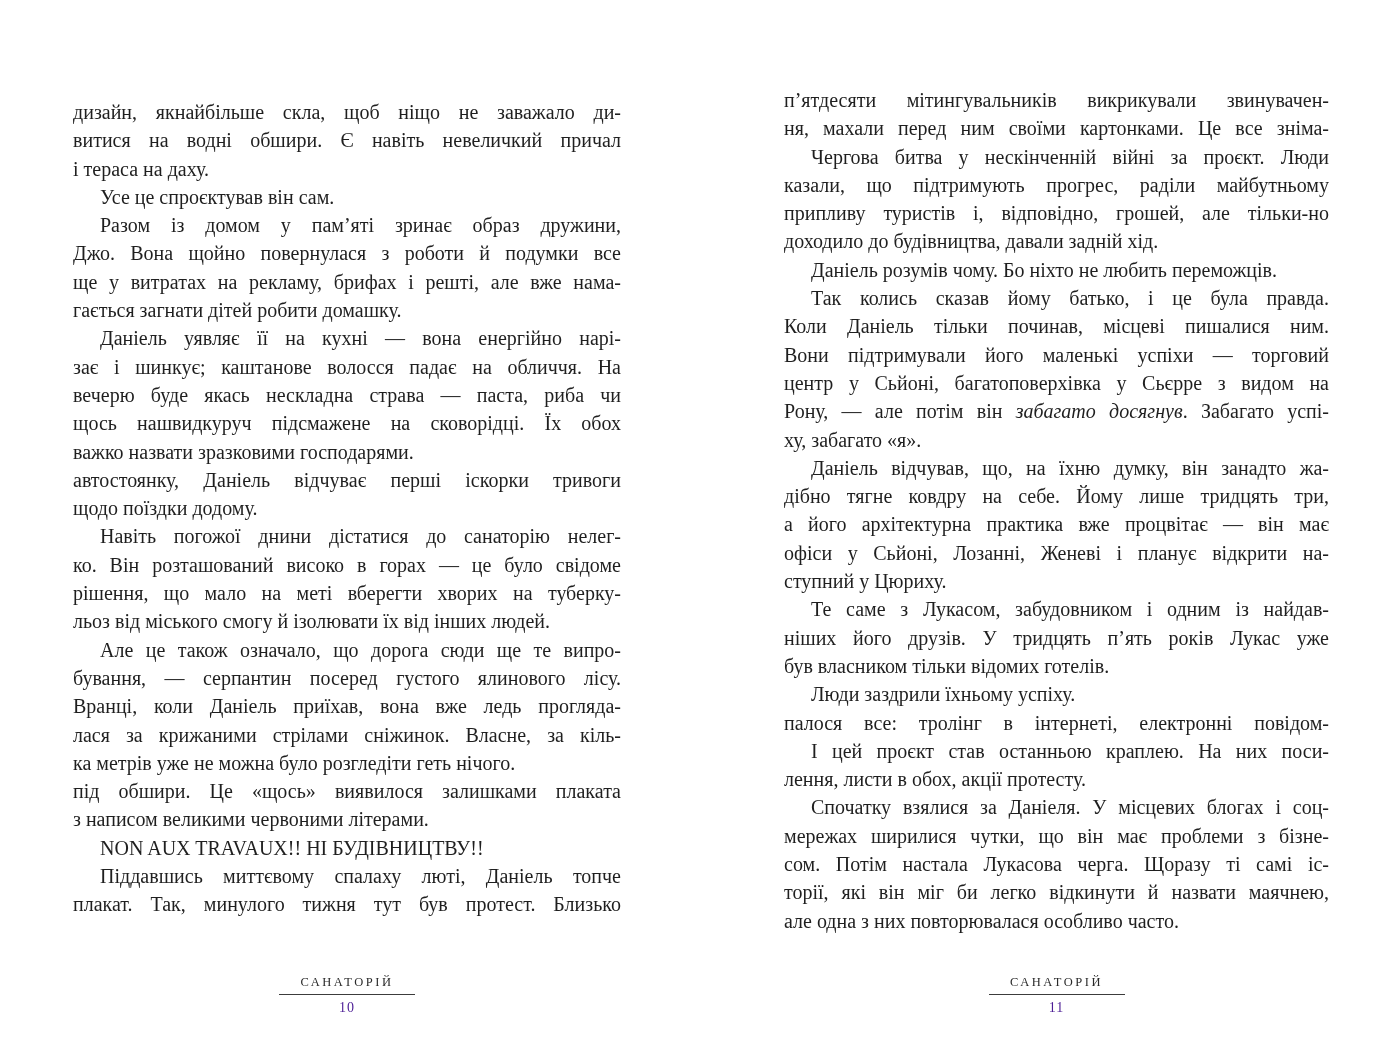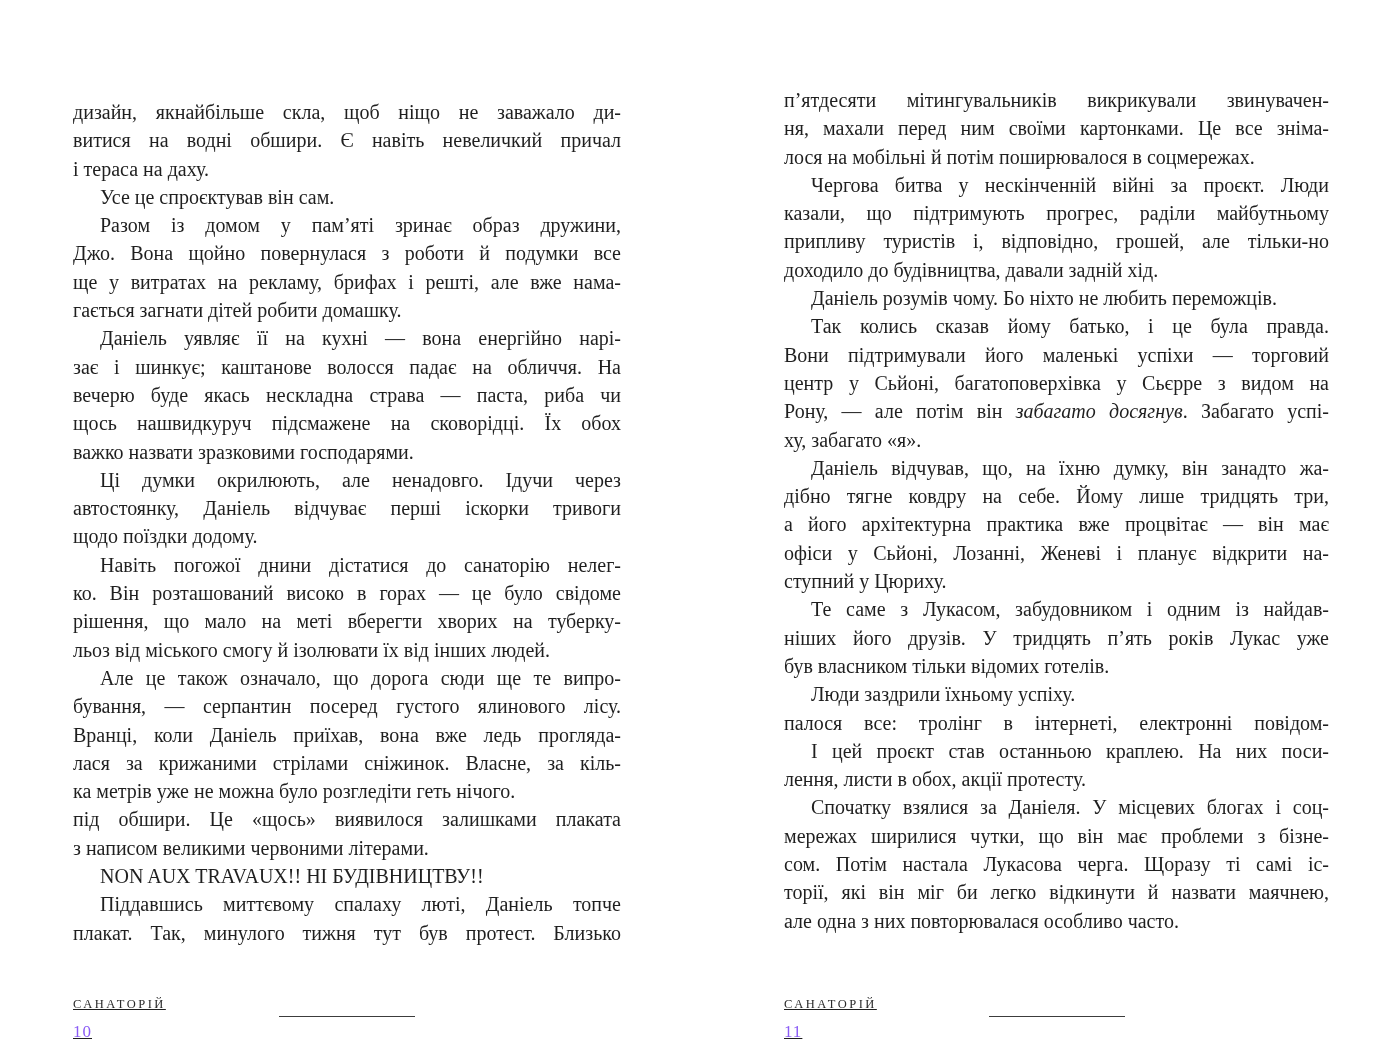--- a/index.html
+++ b/index.html
@@ -19,58 +19,57 @@
   .line {
     font-size: 20px;
     line-height: 28.3px;
     text-align: justify;
     text-align-last: justify;
     color: #1f1f1f;
   }
   .line.last { text-align-last: left; }
   .line.indent { text-indent: 27px; }
   .italic { font-style: italic; margin-top: 9px; }
-  .footer { position: absolute; top: 996px; text-align: left; text-decoration: underline; }
+  .footer { position: absolute; top: 974px; text-align: center; }
   .footer.left  { left: 73px;  width: 548px; }
   .footer.right { left: 784px; width: 545px; }
   .running-title {
     font-size: 12.5px;
     letter-spacing: 2.5px;
     line-height: 16px;
     color: #2a2a2a;
   }
   .footer-rule {
     width: 136px; height: 0;
     border-top: 1px solid #3c3c3c;
     margin: 4px auto 5px auto;
   }
   .page-number {
-    font-size: 17px;
+    font-size: 14px;
     letter-spacing: 1px;
-    color: #8b5cf6;
+    color: #4c1d95;
   }
 </style>
 </head>
 <body>
 
 <div class="page-text left">
     <div class="line"><span class="">дизайн, якнайбільше скла, щоб ніщо не заважало ди-</span></div>
     <div class="line"><span class="">витися на водні обшири. Є навіть невеличкий причал</span></div>
     <div class="line last"><span class="">і тераса на даху.</span></div>
     <div class="line indent last"><span class="">Усе це спроєктував він сам.</span></div>
     <div class="line indent"><span class="">Разом із домом у пам’яті зринає образ дружини,</span></div>
     <div class="line"><span class="">Джо. Вона щойно повернулася з роботи й подумки все</span></div>
     <div class="line"><span class="">ще у витратах на рекламу, брифах і решті, але вже нама-</span></div>
     <div class="line last"><span class="">гається загнати дітей робити домашку.</span></div>
     <div class="line indent"><span class="">Даніель уявляє її на кухні — вона енергійно нарі-</span></div>
     <div class="line"><span class="">зає і шинкує; каштанове волосся падає на обличчя. На</span></div>
     <div class="line"><span class="">вечерю буде якась нескладна страва — паста, риба чи</span></div>
     <div class="line"><span class="">щось нашвидкуруч підсмажене на сковорідці. Їх обох</span></div>
     <div class="line last"><span class="">важко назвати зразковими господарями.</span></div>
-    <div class="line indent"><span class="">Ці думки окрилюють, але ненадовго. Ідучи через</span></div>
     <div class="line"><span class="">автостоянку, Даніель відчуває перші іскорки тривоги</span></div>
     <div class="line last"><span class="">щодо поїздки додому.</span></div>
     <div class="line indent"><span class="">Навіть погожої днини дістатися до санаторію нелег-</span></div>
     <div class="line"><span class="">ко. Він розташований високо в горах — це було свідоме</span></div>
     <div class="line"><span class="">рішення, що мало на меті вберегти хворих на туберку-</span></div>
     <div class="line last"><span class="">льоз від міського смогу й ізолювати їх від інших людей.</span></div>
     <div class="line indent"><span class="">Але це також означало, що дорога сюди ще те випро-</span></div>
     <div class="line"><span class="">бування, — серпантин посеред густого ялинового лісу.</span></div>
     <div class="line"><span class="">Вранці, коли Даніель приїхав, вона вже ледь прогляда-</span></div>
     <div class="line"><span class="">лася за крижаними стрілами сніжинок. Власне, за кіль-</span></div>
@@ -78,27 +77,27 @@
     <div class="line"><span class="">під обшири. Це «щось» виявилося залишками плаката</span></div>
     <div class="line last"><span class="">з написом великими червоними літерами.</span></div>
     <div class="line indent last"><span class="">NON AUX TRAVAUX!! НІ БУДІВНИЦТВУ!!</span></div>
     <div class="line indent"><span class="">Піддавшись миттєвому спалаху люті, Даніель топче</span></div>
     <div class="line"><span class="">плакат. Так, минулого тижня тут був протест. Близько</span></div>
   </div>
 
 <div class="page-text right">
     <div class="line"><span class="">п’ятдесяти мітингувальників викрикували звинувачен-</span></div>
     <div class="line"><span class="">ня, махали перед ним своїми картонками. Це все зніма-</span></div>
-    <div class="line last"><span class="">лося на мобільні й потім поширювалося в соцмережах.</span></div>
     <div class="line indent"><span class="">Чергова битва у нескінченній війні за проєкт. Люди</span></div>
     <div class="line"><span class="">казали, що підтримують прогрес, раділи майбутньому</span></div>
     <div class="line"><span class="">припливу туристів і, відповідно, грошей, але тільки-но</span></div>
     <div class="line last"><span class="">доходило до будівництва, давали задній хід.</span></div>
     <div class="line indent last"><span class="">Даніель розумів чому. Бо ніхто не любить переможців.</span></div>
     <div class="line indent"><span class="">Так колись сказав йому батько, і це була правда.</span></div>
+    <div class="line"><span class="">Коли Даніель тільки починав, місцеві пишалися ним.</span></div>
     <div class="line"><span class="">Вони підтримували його маленькі успіхи — торговий</span></div>
     <div class="line"><span class="">центр у Сьйоні, багатоповерхівка у Сьєрре з видом на</span></div>
     <div class="line"><span class="">Рону, — але потім він </span><span class="italic">забагато досягнув</span><span class="">. Забагато успі-</span></div>
     <div class="line last"><span class="">ху, забагато «я».</span></div>
     <div class="line indent"><span class="">Даніель відчував, що, на їхню думку, він занадто жа-</span></div>
     <div class="line"><span class="">дібно тягне ковдру на себе. Йому лише тридцять три,</span></div>
     <div class="line"><span class="">а його архітектурна практика вже процвітає — він має</span></div>
     <div class="line"><span class="">офіси у Сьйоні, Лозанні, Женеві і планує відкрити на-</span></div>
     <div class="line last"><span class="">ступний у Цюриху.</span></div>
     <div class="line indent"><span class="">Те саме з Лукасом, забудовником і одним із найдав-</span></div>

